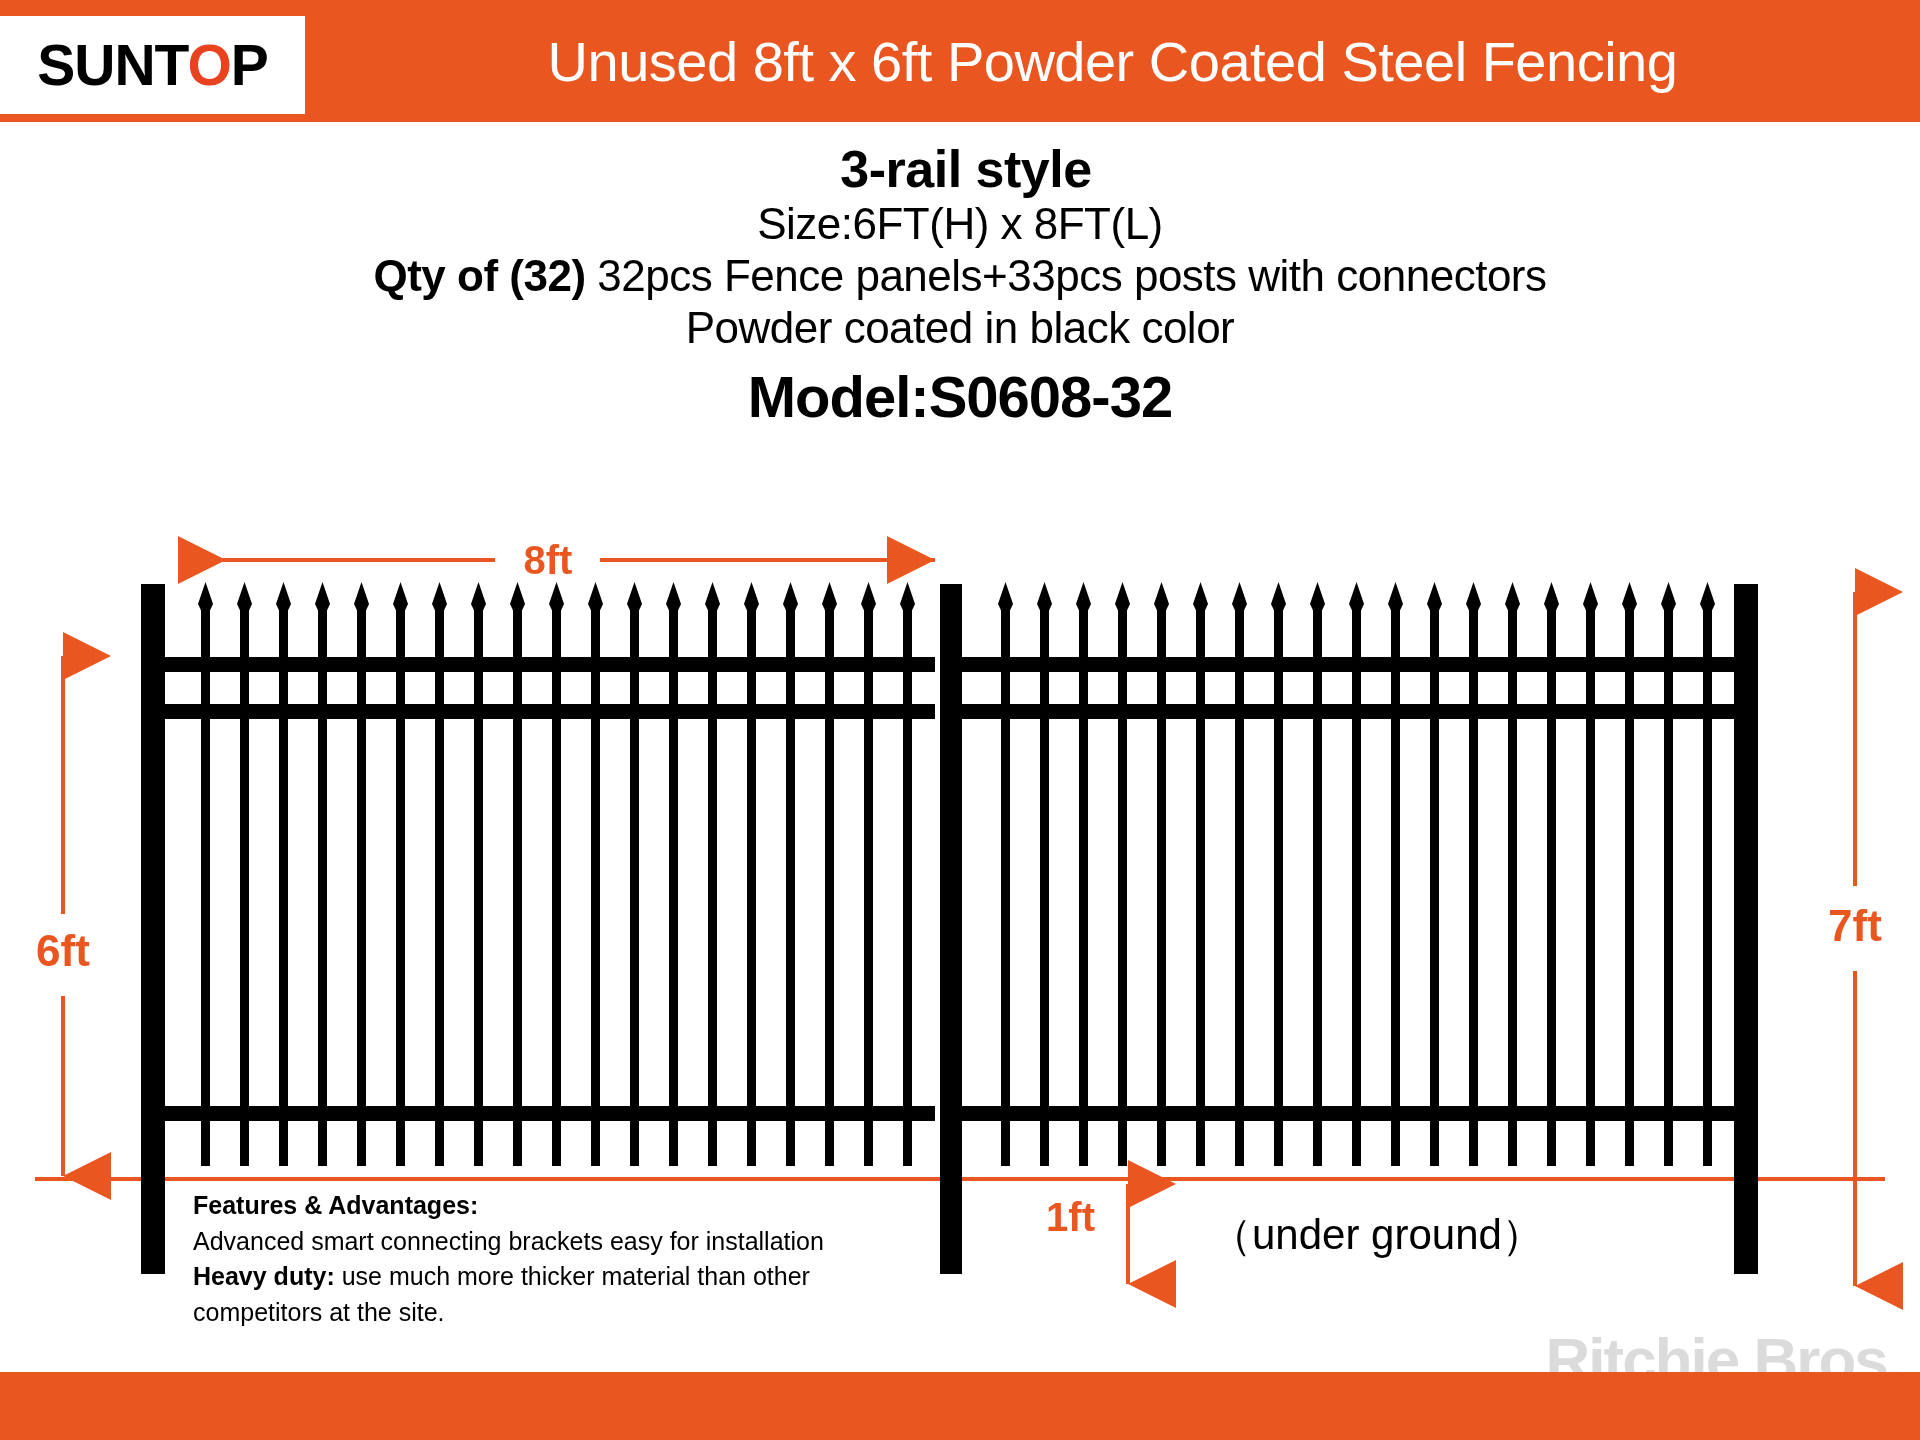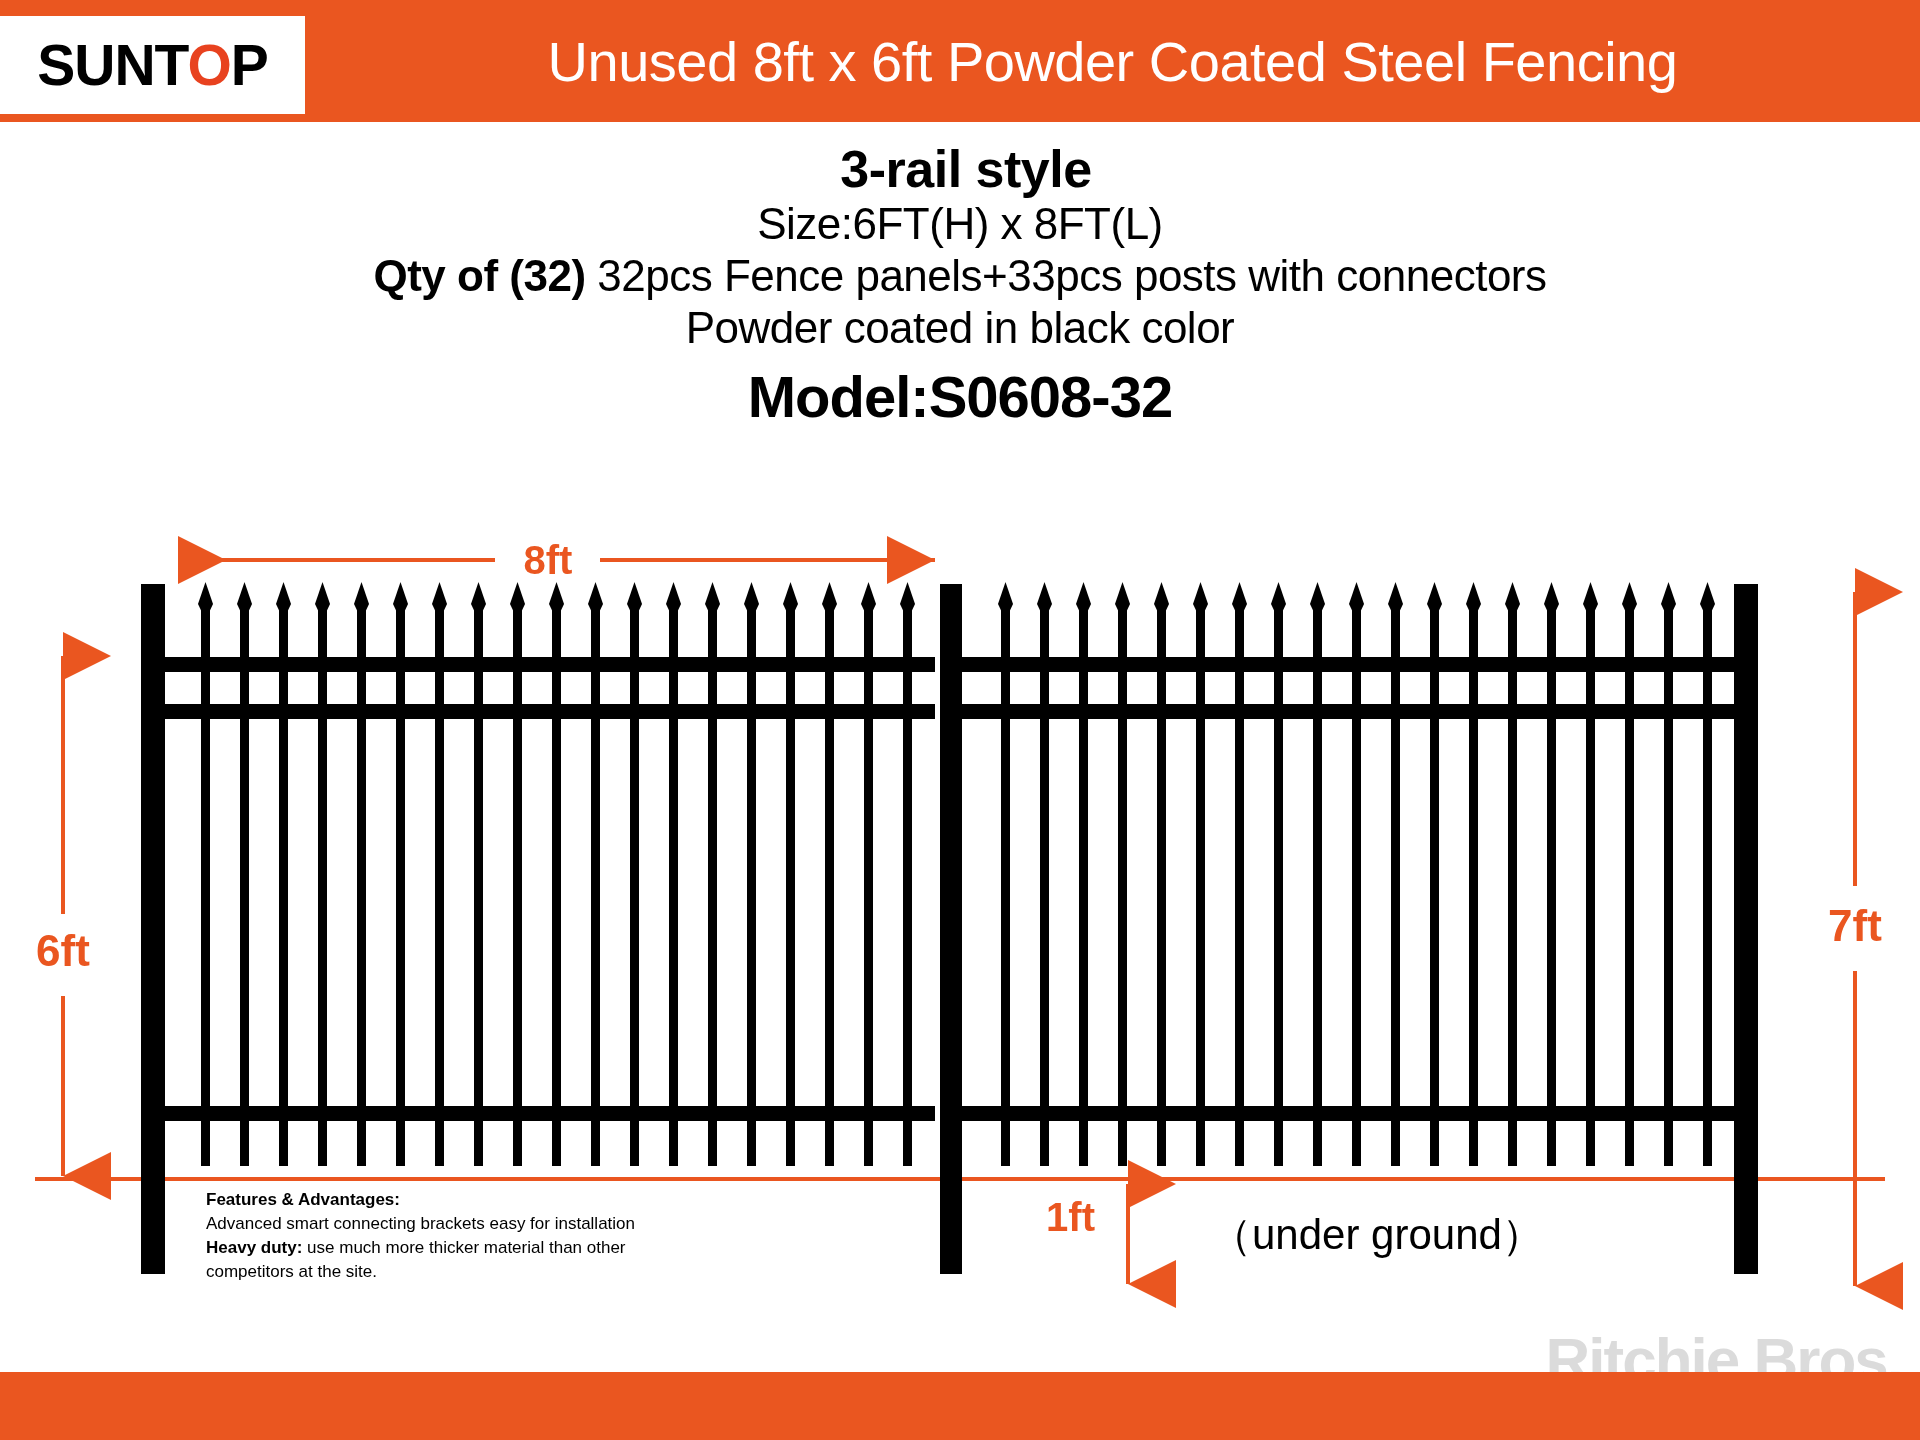--- a/index.html
+++ b/index.html
@@ -112,25 +112,25 @@
     width: 1920px;
     height: 1440px;
     pointer-events: none;
     margin-top: 16px;
   }
   .diagram svg { display: block; }
 
   
   .features {
     position: absolute;
-    left: 206px;
+    left: 193px;
     top: 1188px;
     width: 700px;
     color: #000000;
-    font-size: 17px;
+    font-size: 25px;
     line-height: 1.42;
   }
   .features .hdr { font-weight: bold; }
   .features .b { font-weight: bold; }
 
   
   .footer {
     position: absolute;
     left: 0;
     bottom: 0;

